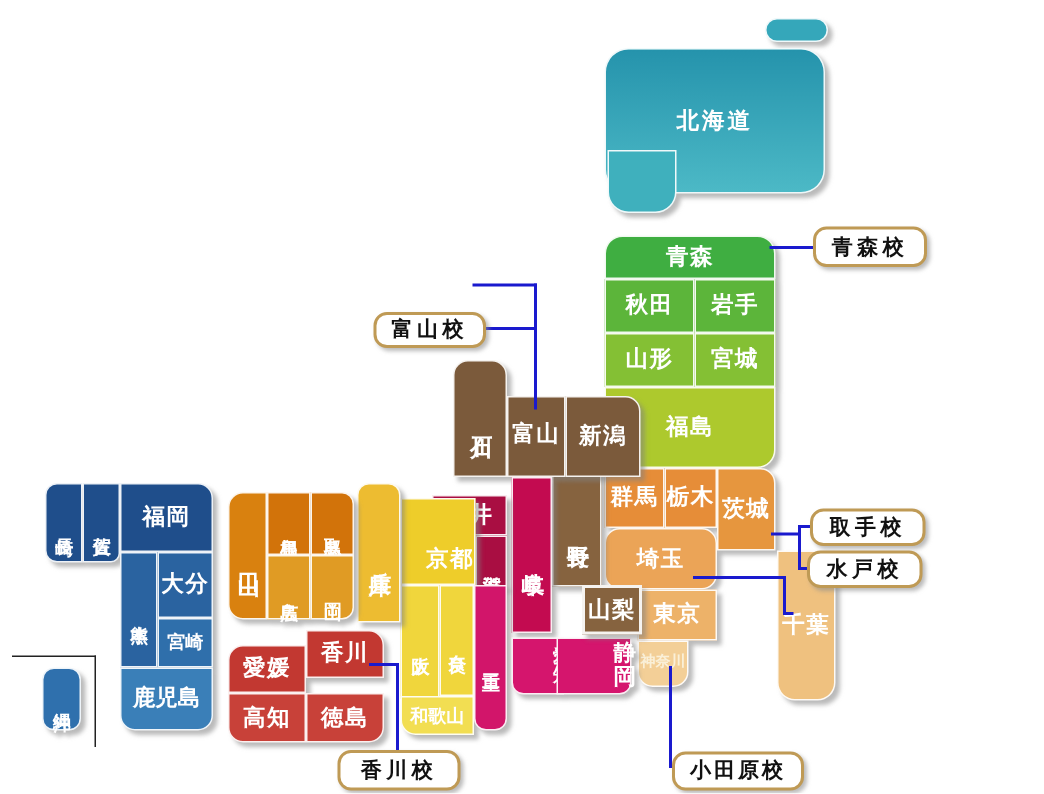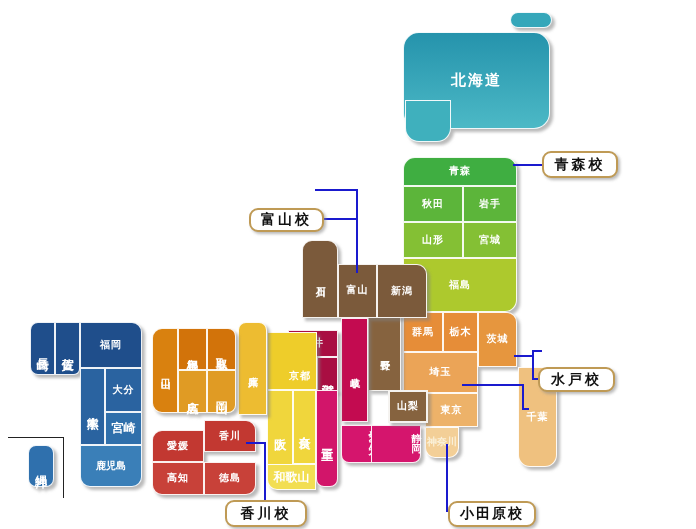--- a/index.html
+++ b/index.html
@@ -5,21 +5,21 @@
   html,body{margin:0;padding:0;background:#fff;}
   #stage{
     position:relative;width:696px;height:529px;background:#ffffff;overflow:hidden;
     font-family:"DejaVu Sans","Liberation Sans",sans-serif;
   }
   .grp{position:absolute;left:0;top:0;width:0;height:0;
        filter:drop-shadow(3px 3px 1.5px rgba(130,130,130,0.55));}
   .cell{
     position:absolute;box-sizing:border-box;
     border:1px solid rgba(255,255,255,0.92);
-    color:#fff;font-weight:bold;font-size:10px;
+    color:#fff;font-weight:bold;font-size:15px;
     display:flex;align-items:center;justify-content:center;
     letter-spacing:1px;line-height:1.05;text-align:center;
   }
   .cell.v{writing-mode:vertical-rl;text-orientation:upright;letter-spacing:0;}
   .callout{
     position:absolute;box-sizing:border-box;background:#fff;
     border:2px solid #bf9a55;border-radius:9px;
     color:#111;font-weight:bold;font-size:14px;letter-spacing:3px;
     display:flex;align-items:center;justify-content:center;
     filter:drop-shadow(2px 2px 1.5px rgba(140,140,140,0.6));
@@ -47,21 +47,21 @@
     <div class="cell" style="left:463px;top:186px;width:54px;height:36px;background:#5cb53a;">岩手</div>
     <div class="cell" style="left:403px;top:222px;width:60px;height:36px;background:#84c034;">山形</div>
     <div class="cell" style="left:463px;top:222px;width:54px;height:36px;background:#84c034;">宮城</div>
     <div class="cell" style="left:403px;top:258px;width:114px;height:54px;border-radius:0 0 12px 0;background:#adc92d;">福島</div>
   </div>
 
   <div class="grp">
     <div class="cell" style="left:403px;top:312px;width:40px;height:40px;background:#e68d38;">群馬</div>
     <div class="cell" style="left:443px;top:312px;width:35px;height:40px;background:#e68d38;">栃木</div>
     <div class="cell" style="left:478px;top:312px;width:39px;height:55px;border-radius:0 10px 0 0;background:#e6963e;">茨城</div>
-    <div class="cell" style="left:403px;top:352px;width:75px;height:41px;background:#eba457;">埼玉</div>
+    <div class="cell" style="left:403px;top:352px;width:75px;height:41px;background:#eba457;border-radius:10px;">埼玉</div>
     <div class="cell" style="left:425px;top:393px;width:53px;height:34px;background:#edb269;">東京</div>
     <div class="cell" style="left:478px;top:367px;width:39px;height:100px;border-radius:0 0 12px 12px;background:#efc17f;margin-left:40px;">千葉</div>
     <div class="cell" style="left:425px;top:427px;width:34px;height:31px;border-radius:0 0 10px 10px;background:#f3cf97;font-size:10px;color:#faf0d8;letter-spacing:0;">神奈川</div>
   </div>
 
   <div class="grp">
     <div class="cell v" style="left:368px;top:312px;width:33px;height:79px;background:#86633f;">長野</div>
   </div>
 
   <div class="grp">
@@ -144,17 +144,18 @@
   <div class="line" style="left:532px;top:378px;width:8px;height:2px;"></div>
   <div class="line" style="left:462px;top:384px;width:62px;height:2px;"></div>
   <div class="line" style="left:522px;top:384px;width:2px;height:26px;"></div>
   <div class="line" style="left:522px;top:408px;width:7px;height:2px;"></div>
   <div class="line" style="left:446px;top:444px;width:2px;height:68px;"></div>
   <div class="line" style="left:246px;top:442px;width:20px;height:2px;"></div>
   <div class="line" style="left:264px;top:442px;width:2px;height:60px;"></div>
 
   <div class="callout" style="left:542px;top:151px;width:76px;height:27px;">青森校</div>
   <div class="callout" style="left:249px;top:208px;width:75px;height:24px;">富山校</div>
+  <div class="callout" style="left:540px;top:339px;width:77px;height:25px;">取手校</div>
   <div class="callout" style="left:538px;top:367px;width:77px;height:25px;">水戸校</div>
   <div class="callout" style="left:448px;top:501px;width:88px;height:26px;letter-spacing:2px;">小田原校</div>
   <div class="callout" style="left:225px;top:500px;width:82px;height:27px;">香川校</div>
 
 </div>
 
 </body></html>

